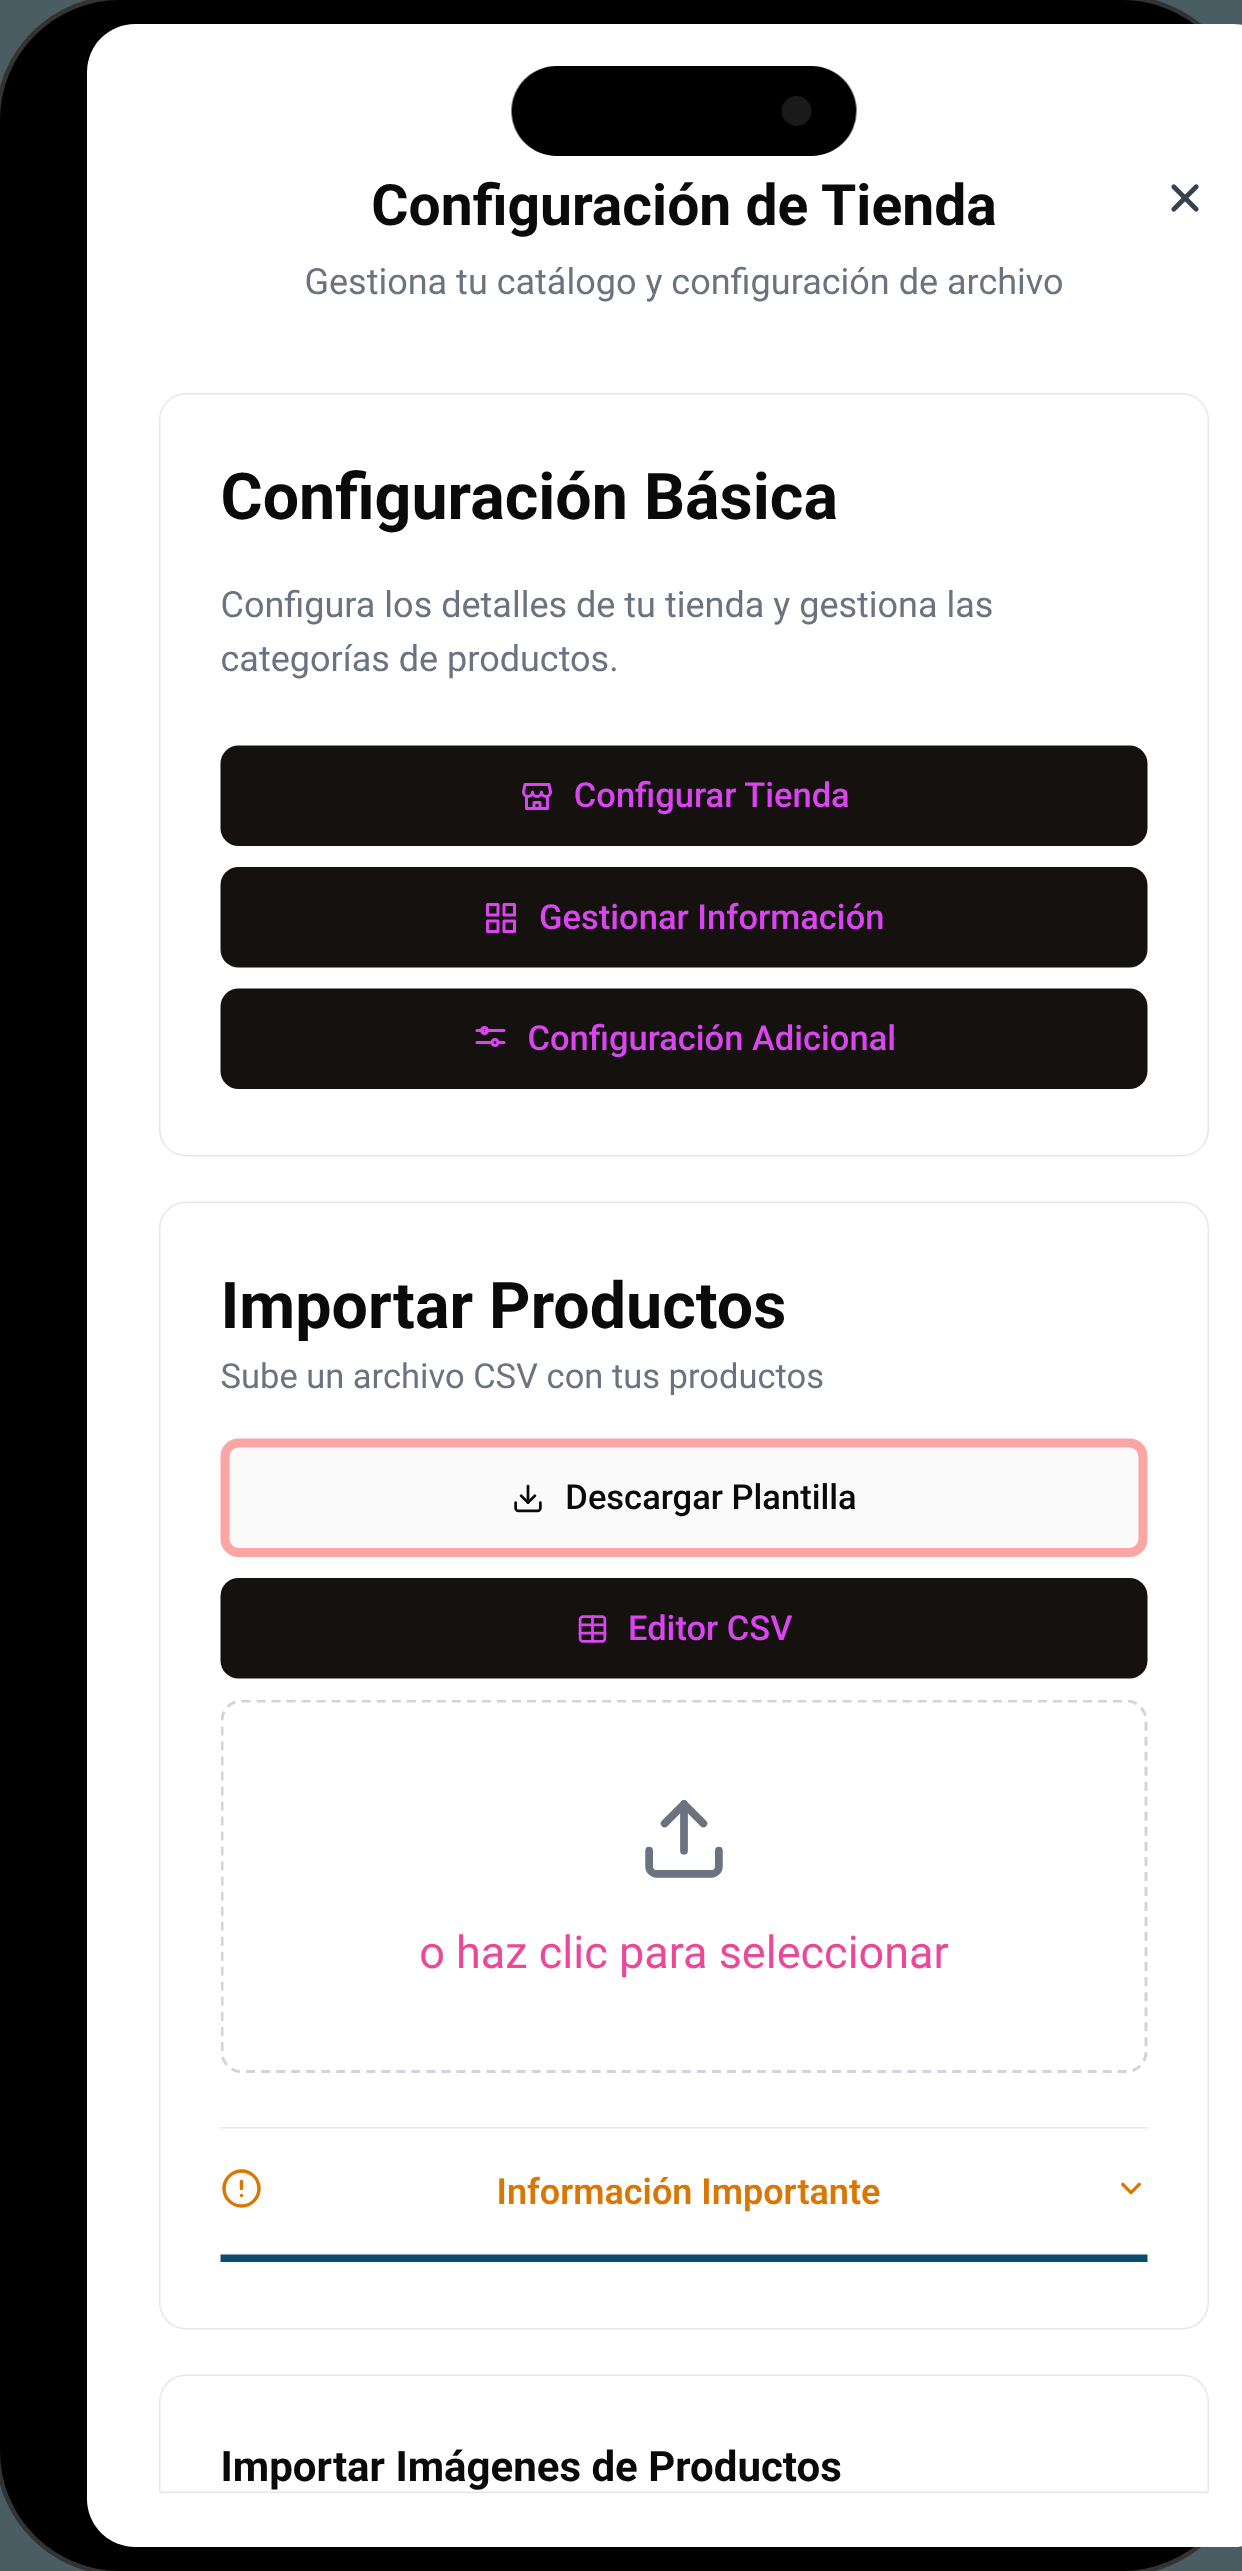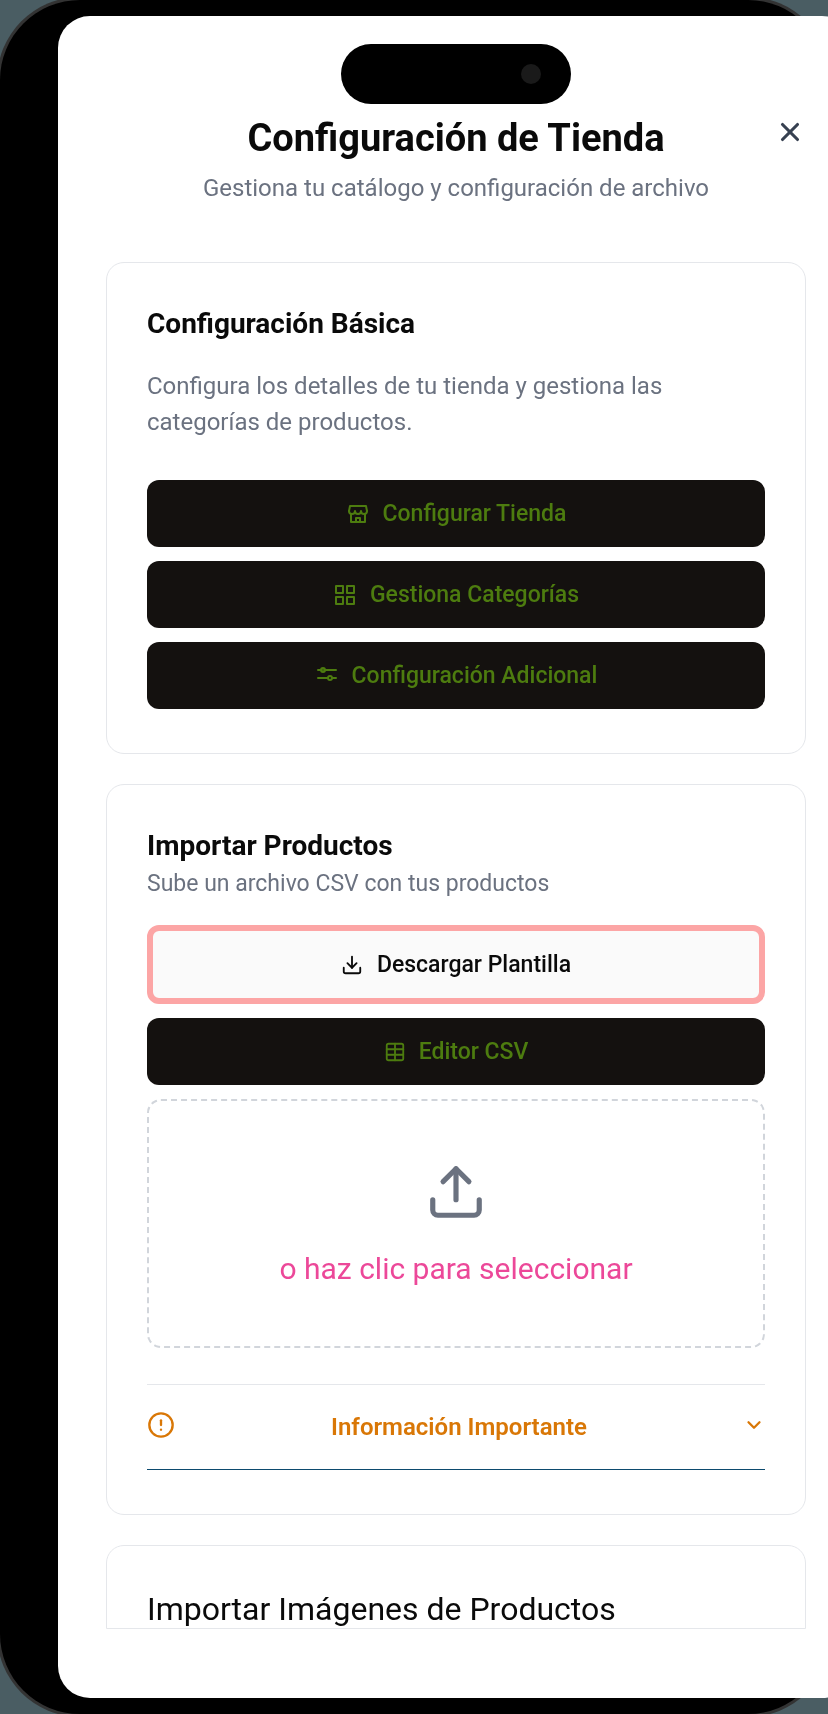--- a/index.html
+++ b/index.html
@@ -91,21 +91,21 @@
       color: #374151;
     }
     .card {
       border: 1px solid #e5e7eb;
       border-radius: 18px;
       padding: 44px 40px;
       margin-bottom: 30px;
       background: #fff;
     }
     .card-title {
-      font-size: 28px;
+      font-size: 43px;
       font-weight: 700;
       color: #0a0a0a;
       margin-bottom: 28px;
     }
     .card-desc {
       font-size: 24px;
       color: #6b7280;
       line-height: 1.5;
       margin-bottom: 40px;
     }
@@ -123,21 +123,21 @@
       font-weight: 500;
       cursor: pointer;
       display: flex;
       align-items: center;
       justify-content: center;
       gap: 14px;
       margin-bottom: 14px;
     }
     .btn-dark {
       background: #14110f;
-      color: #4d7c0f;
+      color: #d946ef;
       gap: 13px;
     }
     .btn-light {
       background: #fafafa;
       color: #0a0a0a;
       border: 6px solid #fca5a5;
     }
     .btn svg {
       flex-shrink: 0;
     }
@@ -159,21 +159,21 @@
       font-weight: 500;
       color: #0a0a0a;
       margin-bottom: 12px;
     }
     .dropzone-sub {
       font-size: 30px;
       color: #ec4899;
     }
     .accordion-item {
       border-top: 1px solid #e5e7eb;
-      border-bottom: 1px solid #0c4a6e;
+      border-bottom: 5px solid #0c4a6e;
       padding: 26px 0;
       display: flex;
       align-items: center;
       gap: 18px;
       cursor: pointer;
     }
     .accordion-icon-left {
       color: #d97706;
       flex-shrink: 0;
     }
@@ -182,22 +182,22 @@
       text-align: center;
       font-size: 24px;
       font-weight: 600;
       color: #d97706;
     }
     .accordion-chevron {
       color: #d97706;
       flex-shrink: 0;
     }
     .card-title-bottom {
-      font-size: 32px;
-      font-weight: 400;
+      font-size: 28px;
+      font-weight: 700;
       color: #0a0a0a;
     }
     .card-bottom {
       border: 1px solid #e5e7eb;
       border-radius: 18px 18px 0 0;
       padding: 44px 40px 0;
       background: #fff;
     }
   </style>
 </head>
@@ -234,21 +234,21 @@
           <span>Configurar Tienda</span>
         </button>
 
         <button class="btn btn-dark">
           <svg width="24" height="24" viewBox="0 0 24 24" fill="none" stroke="currentColor" stroke-width="2" stroke-linecap="round" stroke-linejoin="round">
             <rect x="3" y="3" width="7" height="7"></rect>
             <rect x="14" y="3" width="7" height="7"></rect>
             <rect x="3" y="14" width="7" height="7"></rect>
             <rect x="14" y="14" width="7" height="7"></rect>
           </svg>
-          <span>Gestiona Categorías</span>
+          <span>Gestionar Información</span>
         </button>
 
         <button class="btn btn-dark" style="margin-bottom:0">
           <svg width="24" height="24" viewBox="0 0 24 24" fill="none" stroke="currentColor" stroke-width="2" stroke-linecap="round" stroke-linejoin="round">
             <line x1="21" y1="6" x2="9" y2="6"></line>
             <line x1="7" y1="6" x2="3" y2="6"></line>
             <circle cx="8" cy="6" r="2"></circle>
             <line x1="21" y1="14" x2="17" y2="14"></line>
             <line x1="13" y1="14" x2="3" y2="14"></line>
             <circle cx="15" cy="14" r="2"></circle>

